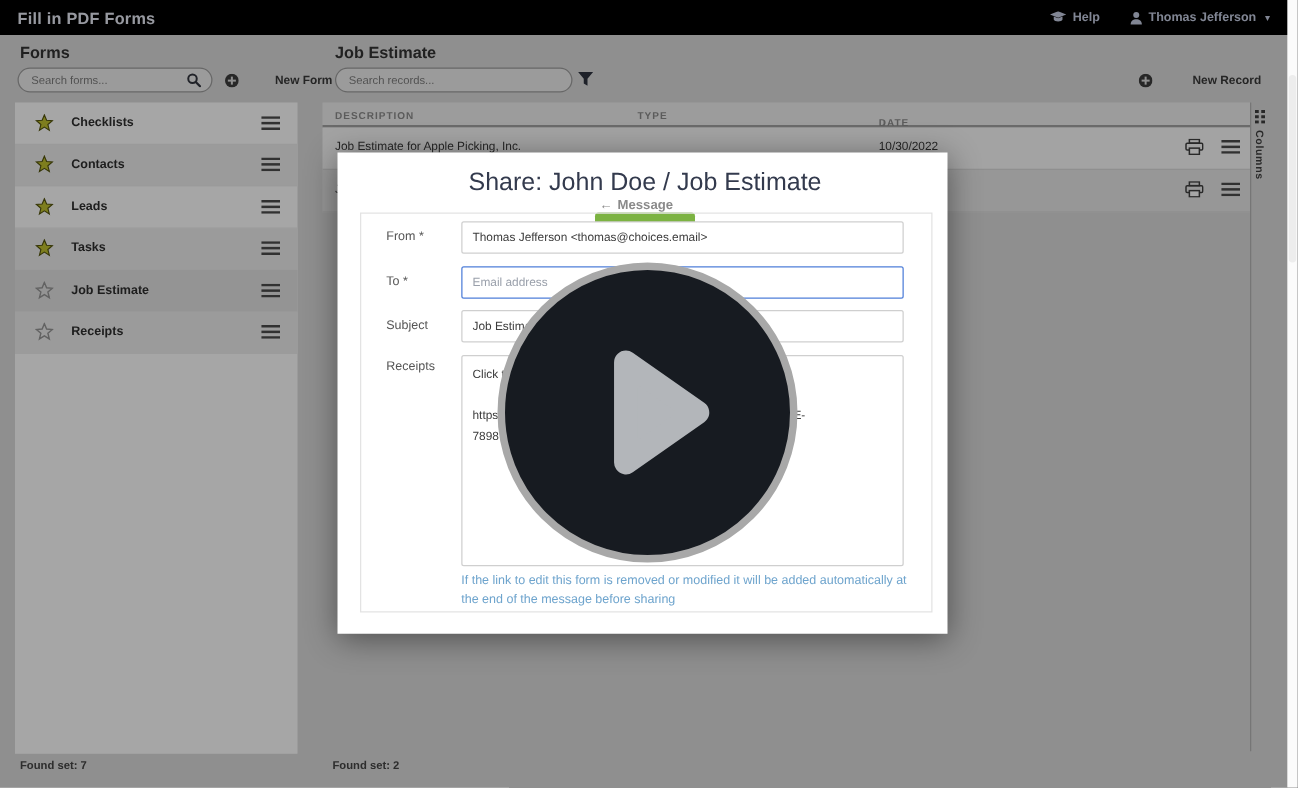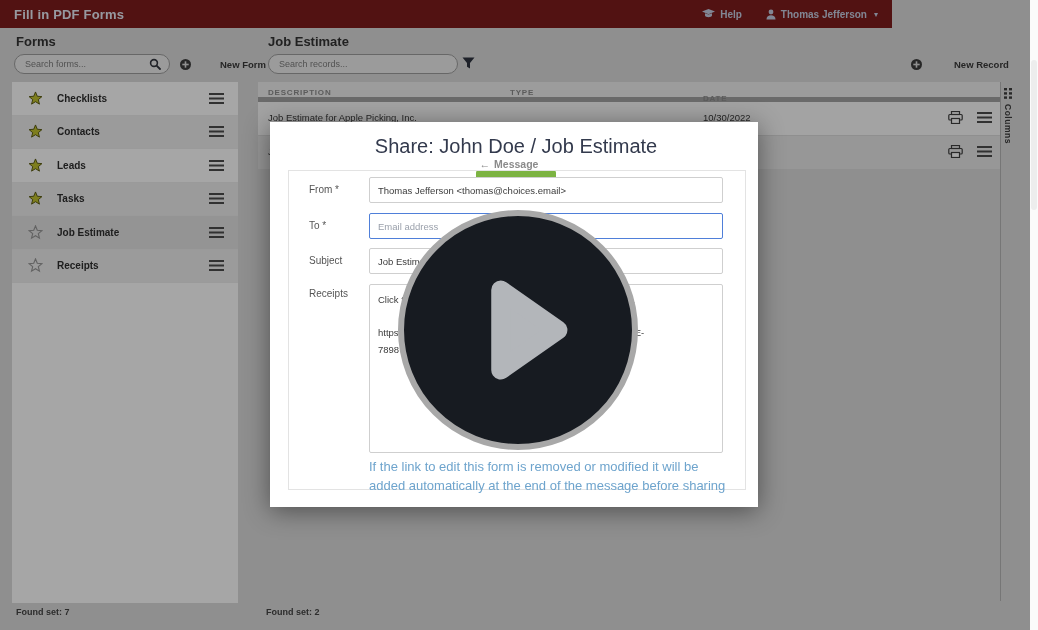--- a/index.html
+++ b/index.html
@@ -1,20 +1,20 @@
 <!DOCTYPE html>
 <html><head>
 <meta charset="utf-8">
 <style>
   * { margin:0; padding:0; box-sizing:border-box; }
   html,body { width:1038px; height:630px; overflow:hidden; }
   body { position:relative; font-family:"Liberation Sans","DejaVu Sans",sans-serif; background:#dcdcdc; }
 
   
-  .navbar { position:absolute; left:0; top:0; width:892px; height:28px; background:#7f1d1d;
+  .navbar { position:absolute; left:0; top:0; width:1030px; height:28px; background:#000000;
             display:flex; align-items:center; justify-content:space-between; padding:0 14px; z-index:1; }
   .nav-title { color:#e8ebf6; font-size:13px; font-weight:700; letter-spacing:.2px; }
   .nav-right { display:flex; align-items:center; gap:24px; }
   .nav-link { display:flex; align-items:center; gap:5px; color:#c7cee3; font-size:10px; font-weight:600; cursor:pointer; }
   .nav-caret { font-size:8px; margin-left:2px; }
 
   
   .side-title { position:absolute; left:16px; top:34px; font-size:13px; font-weight:700; color:#333; }
   .pill { position:absolute; height:20px; border:1px solid #9f9f9f; border-radius:10px;
           background:rgba(255,255,255,.55); display:flex; align-items:center; padding:0 8px 0 10px; }
@@ -33,21 +33,21 @@
   .srow:nth-child(even) { background:#eeeeee; }
   .srow.selected { background:#e3e3e3; }
   .slabel { flex:1; margin-left:14px; font-size:10px; font-weight:600; color:#2f2f2f; }
   .star { width:15px; height:15px; flex:none; }
   .burger { flex:none; display:block; }
 
   
   .main-title { position:absolute; left:268px; top:34px; font-size:13px; font-weight:700; color:#333; }
   .funnel { position:absolute; left:462px; top:57px; }
   .thead { position:absolute; left:258px; top:82px; width:742px; height:20px; background:#f0f0f0;
-           border-bottom:5px solid #a3a3a3; }
+           border-bottom:2px solid #a3a3a3; }
   .thead span { position:absolute; top:6px; font-size:8px; font-weight:700; letter-spacing:.8px; color:#8d8d8d; }
   .th-desc { left:10px; } .th-type { left:252px; } .th-date { left:445px; }
   .sort-arrow { font-size:8px; color:#8d8d8d; margin-left:2px; }
   .trow { position:absolute; left:258px; width:742px; height:34px; border-bottom:1px solid #dcdcdc; cursor:pointer; }
   .trow.r1 { top:102px; background:#fafafa; }
   .trow.r2 { top:136px; background:#e9e9e9; }
   .trow .desc { position:absolute; left:10px; top:10px; font-size:9.5px; font-weight:500; color:#3a3a3a; }
   .trow .date { position:absolute; left:445px; top:10px; font-size:9.5px; font-weight:500; color:#3a3a3a; }
   .row-icons { position:absolute; right:8px; top:9px; display:flex; gap:14px; align-items:center; }
 
@@ -73,21 +73,21 @@
                font-family:"Liberation Sans","DejaVu Sans",sans-serif; letter-spacing:.3px; }
   .form-box { position:absolute; left:18px; top:48px; width:458px; height:320px; border:1px solid #e3e3e3; }
   .flabel { position:absolute; left:20px; font-size:10px; color:#555; line-height:26px; }
   .finput { position:absolute; left:80px; width:354px; height:26px; border:1px solid #cfcfcf; border-radius:2px;
             padding:0 8px; font-size:9.5px; color:#3b3b3b; font-family:"Liberation Sans","DejaVu Sans",sans-serif; outline:none; }
   .finput::placeholder { color:#9aa0ab; }
   .finput.focused { border:1.5px solid #4f7fd9; }
   .ftext { position:absolute; left:80px; top:113px; width:354px; height:169px; border:1px solid #cfcfcf; border-radius:2px;
            padding:7px 8px; font-size:9.5px; line-height:1.75; color:#3b3b3b; resize:none; outline:none;
            font-family:"Liberation Sans","DejaVu Sans",sans-serif; }
-  .helper { position:absolute; left:80px; top:287px; width:362px; font-size:13px; line-height:1.45; color:#6ea4cd; }
+  .helper { position:absolute; left:80px; top:287px; width:362px; font-size:10px; line-height:1.45; color:#6ea4cd; }
 
   
   .play-wrap { position:absolute; left:398px; top:210px; width:240px; height:240px; border-radius:50%;
                background:#171b21; border:6px solid #a8a8a8; z-index:30; display:flex; align-items:center;
                justify-content:center; cursor:pointer; }
   .play-wrap svg { margin-left:16px; }
 
   
   .scrollbar { position:absolute; right:0; top:0; width:8px; height:630px; background:#fbfbfb; z-index:40; }
   .scroll-thumb { position:absolute; left:1px; top:60px; width:6px; height:150px; background:#ededed; border-radius:3px; }

